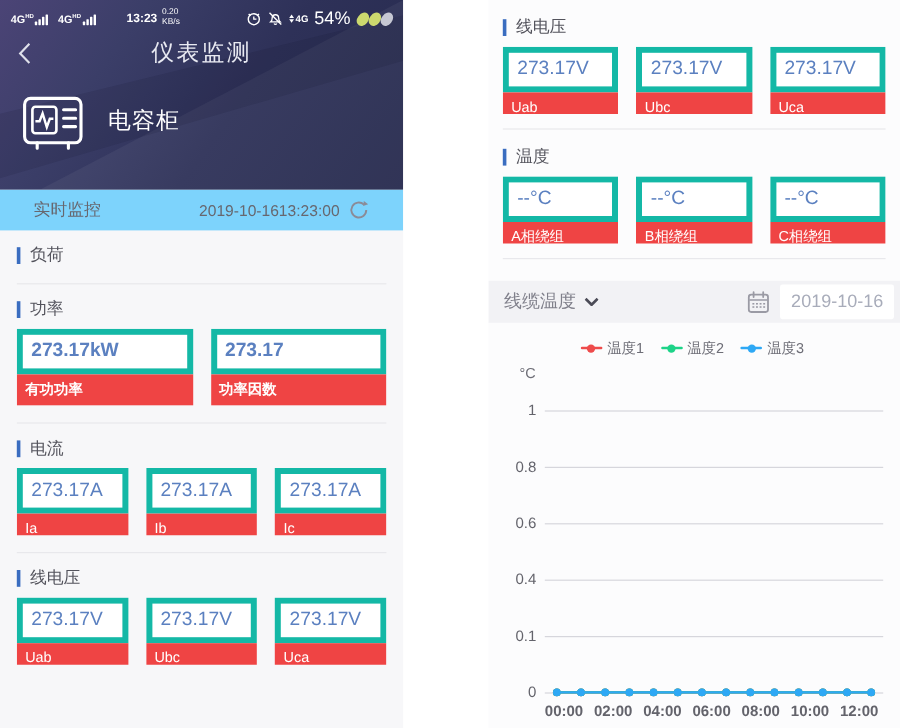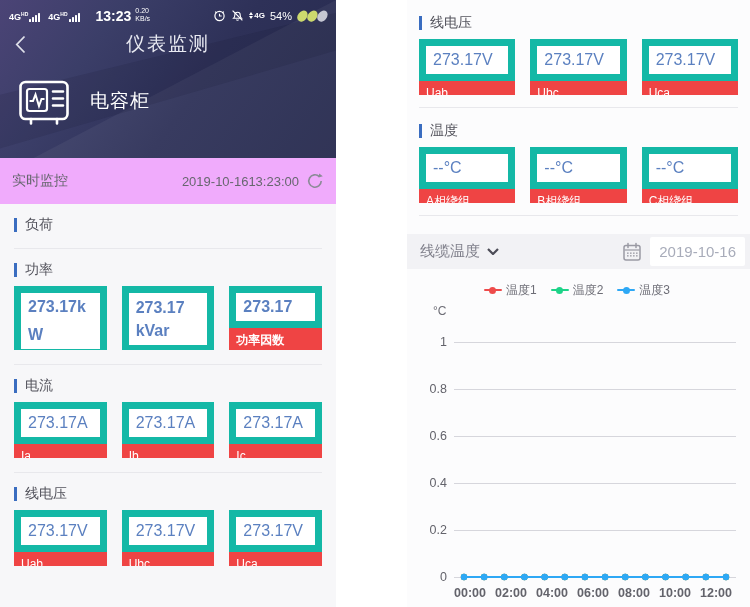--- a/index.html
+++ b/index.html
@@ -20,53 +20,53 @@
   .hdr::after { content:""; position:absolute; inset:0;
     background:rgba(8,10,30,0.10); clip-path:polygon(0 60%,100% 8%,100% 32%,0 94%); }
   .hdr > * { position:relative; z-index:2; }
 
   .status { display:flex; align-items:center; padding:5px 9px 0 9px; height:26px; color:#fff; }
   .sigroup { display:flex; align-items:flex-end; margin-right:7px; }
   .sig4g { font-size:9px; font-weight:bold; line-height:9px; letter-spacing:0; }
   .sig4g sup { font-size:5px; }
   .bars { display:flex; align-items:flex-end; margin-left:1px; }
   .bars i { display:block; width:2px; background:#fff; margin-right:1px; border-radius:0.5px; }
-  .time { font-size:14px; font-weight:bold; margin-left:8px; }
+  .time { font-size:10px; font-weight:bold; margin-left:18px; }
   .speed { display:flex; flex-direction:column; margin-left:4px; font-size:7px; line-height:7.5px; transform:translateY(-1px); }
   .sb-right { margin-left:auto; display:flex; align-items:center; gap:5px; }
-  .pct { font-size:11px; }
+  .pct { font-size:15px; }
   .leafset { display:flex; align-items:center; gap:1px; margin-left:1px; }
   .leaf { width:9px; height:12px; border-radius:55% 55% 50% 50%; transform:rotate(38deg); }
   .leaf.full { background:#ccd96e; }
   .leaf.empty { background:#c6c8d3; }
   .updown { display:inline-flex; flex-direction:column; gap:1px; margin-right:1px; }
   .tri-up { width:0;height:0;border-left:2.5px solid transparent;border-right:2.5px solid transparent;border-bottom:3.5px solid #fff; }
   .tri-down { width:0;height:0;border-left:2.5px solid transparent;border-right:2.5px solid transparent;border-top:3.5px solid #fff; }
   .mini4g { font-size:8px; font-weight:bold; }
 
   .nav { position:relative; display:flex; align-items:center; height:36px; padding:0 15px; }
   .back { width:22px; height:22px; display:flex; align-items:center; cursor:pointer; }
   .nav-title { position:absolute; left:0; right:0; text-align:center; color:#e9eaf2; font-size:19px; letter-spacing:2px; }
 
   .dev { display:flex; align-items:center; padding:11px 17px 0 17px; }
   .dev-name { margin-left:19px; color:#fff; font-size:19px; letter-spacing:1px; }
 
-  .monitor { height:46px; background:#f0abfc; display:flex; align-items:center; padding:0 12px; color:#67676f; }
+  .monitor { height:34px; background:#7dd3fc; display:flex; align-items:center; padding:0 28px; color:#67676f; }
   .monitor-label { font-size:14px; }
   .monitor-time { margin-left:auto; font-size:13px; }
   .refresh { margin-left:7px; display:flex; cursor:pointer; }
 
   .content { padding:0 14px; }
   .sec-title { display:flex; align-items:center; margin-top:12px; height:18px; }
   .bar { width:3px; height:14px; background:#3a6dc0; margin-right:8px; }
   .sec-title .st-text { font-size:14px; color:#53535c; }
   .cards { display:flex; gap:15px; margin-top:7px; height:56px; overflow:hidden; align-items:flex-start; }
   .cards.tall { height:64px;font-weight:bold; }
   .card { flex:1; min-width:0; }
-  .val { border:7px solid #14b8a6; background:#fff; min-height:30px; line-height:28px;
+  .val { border:5px solid #14b8a6; background:#fff; min-height:30px; line-height:28px;
          padding:0 2px 0 7px; font-size:16px; color:#5b80c0; word-break:break-all; }
   .card.mid-wrap .val { padding:3px 15px 3px 7px; line-height:23px; }
   .lbl { background:#ef4444; color:#fff; font-size:12px; line-height:13px; padding:6px 7px 7px 7px;
          white-space:nowrap; overflow:hidden; }
   .divider { height:1px; background:#e8e8ec; margin-top:14px; }
 
   
   .right-panel { position:absolute; left:407px; top:0; width:343px; height:607px;
     background:#fcfcfd; overflow:hidden; padding:0 12px; }
   .right-panel .sec-title { margin-top:14px; }
@@ -197,24 +197,20 @@
     <div>
       <div class="sec-title">
         <span class="bar"></span>
         <span class="st-text">功率</span>
       </div>
       <div class="cards tall">
         <div class="card">
           <div class="val">273.17kW</div>
           <div class="lbl">有功功率</div>
         </div>
-        <div class="card mid-wrap">
-          <div class="val">273.17kVar</div>
-          <div class="lbl">无功功率</div>
-        </div>
         <div class="card">
           <div class="val">273.17</div>
           <div class="lbl">功率因数</div>
         </div>
       </div>
       <div class="divider"></div>
     </div>
 
     <div>
       <div class="sec-title">
@@ -371,21 +367,21 @@
     </div>
     <div class="grid-row" style="top:133px">
       <span class="tick">0.6</span>
         <span class="gline"></span>
     </div>
     <div class="grid-row" style="top:180px">
       <span class="tick">0.4</span>
         <span class="gline"></span>
     </div>
     <div class="grid-row" style="top:227px">
-      <span class="tick">0.2</span>
+      <span class="tick">0.1</span>
         <span class="gline"></span>
     </div>
     <div class="grid-row" style="top:274px">
       <span class="tick">0</span>
         <span class="gline"></span>
     </div>
     <svg class="series" viewBox="0 0 282 290">
         <polyline points="10,274 30.153846153846153,274 50.30769230769231,274 70.46153846153845,274 90.61538461538461,274 110.76923076923077,274 130.9230769230769,274 151.07692307692307,274 171.23076923076923,274 191.3846153846154,274 211.53846153846155,274 231.69230769230768,274 251.84615384615384,274 272,274" fill="none" stroke="#ee4b4b" stroke-width="2"></polyline>
         <circle cx="10" cy="274" r="3.2" fill="#ee4b4b"></circle>
         <circle cx="30.153846153846153" cy="274" r="3.2" fill="#ee4b4b"></circle>

